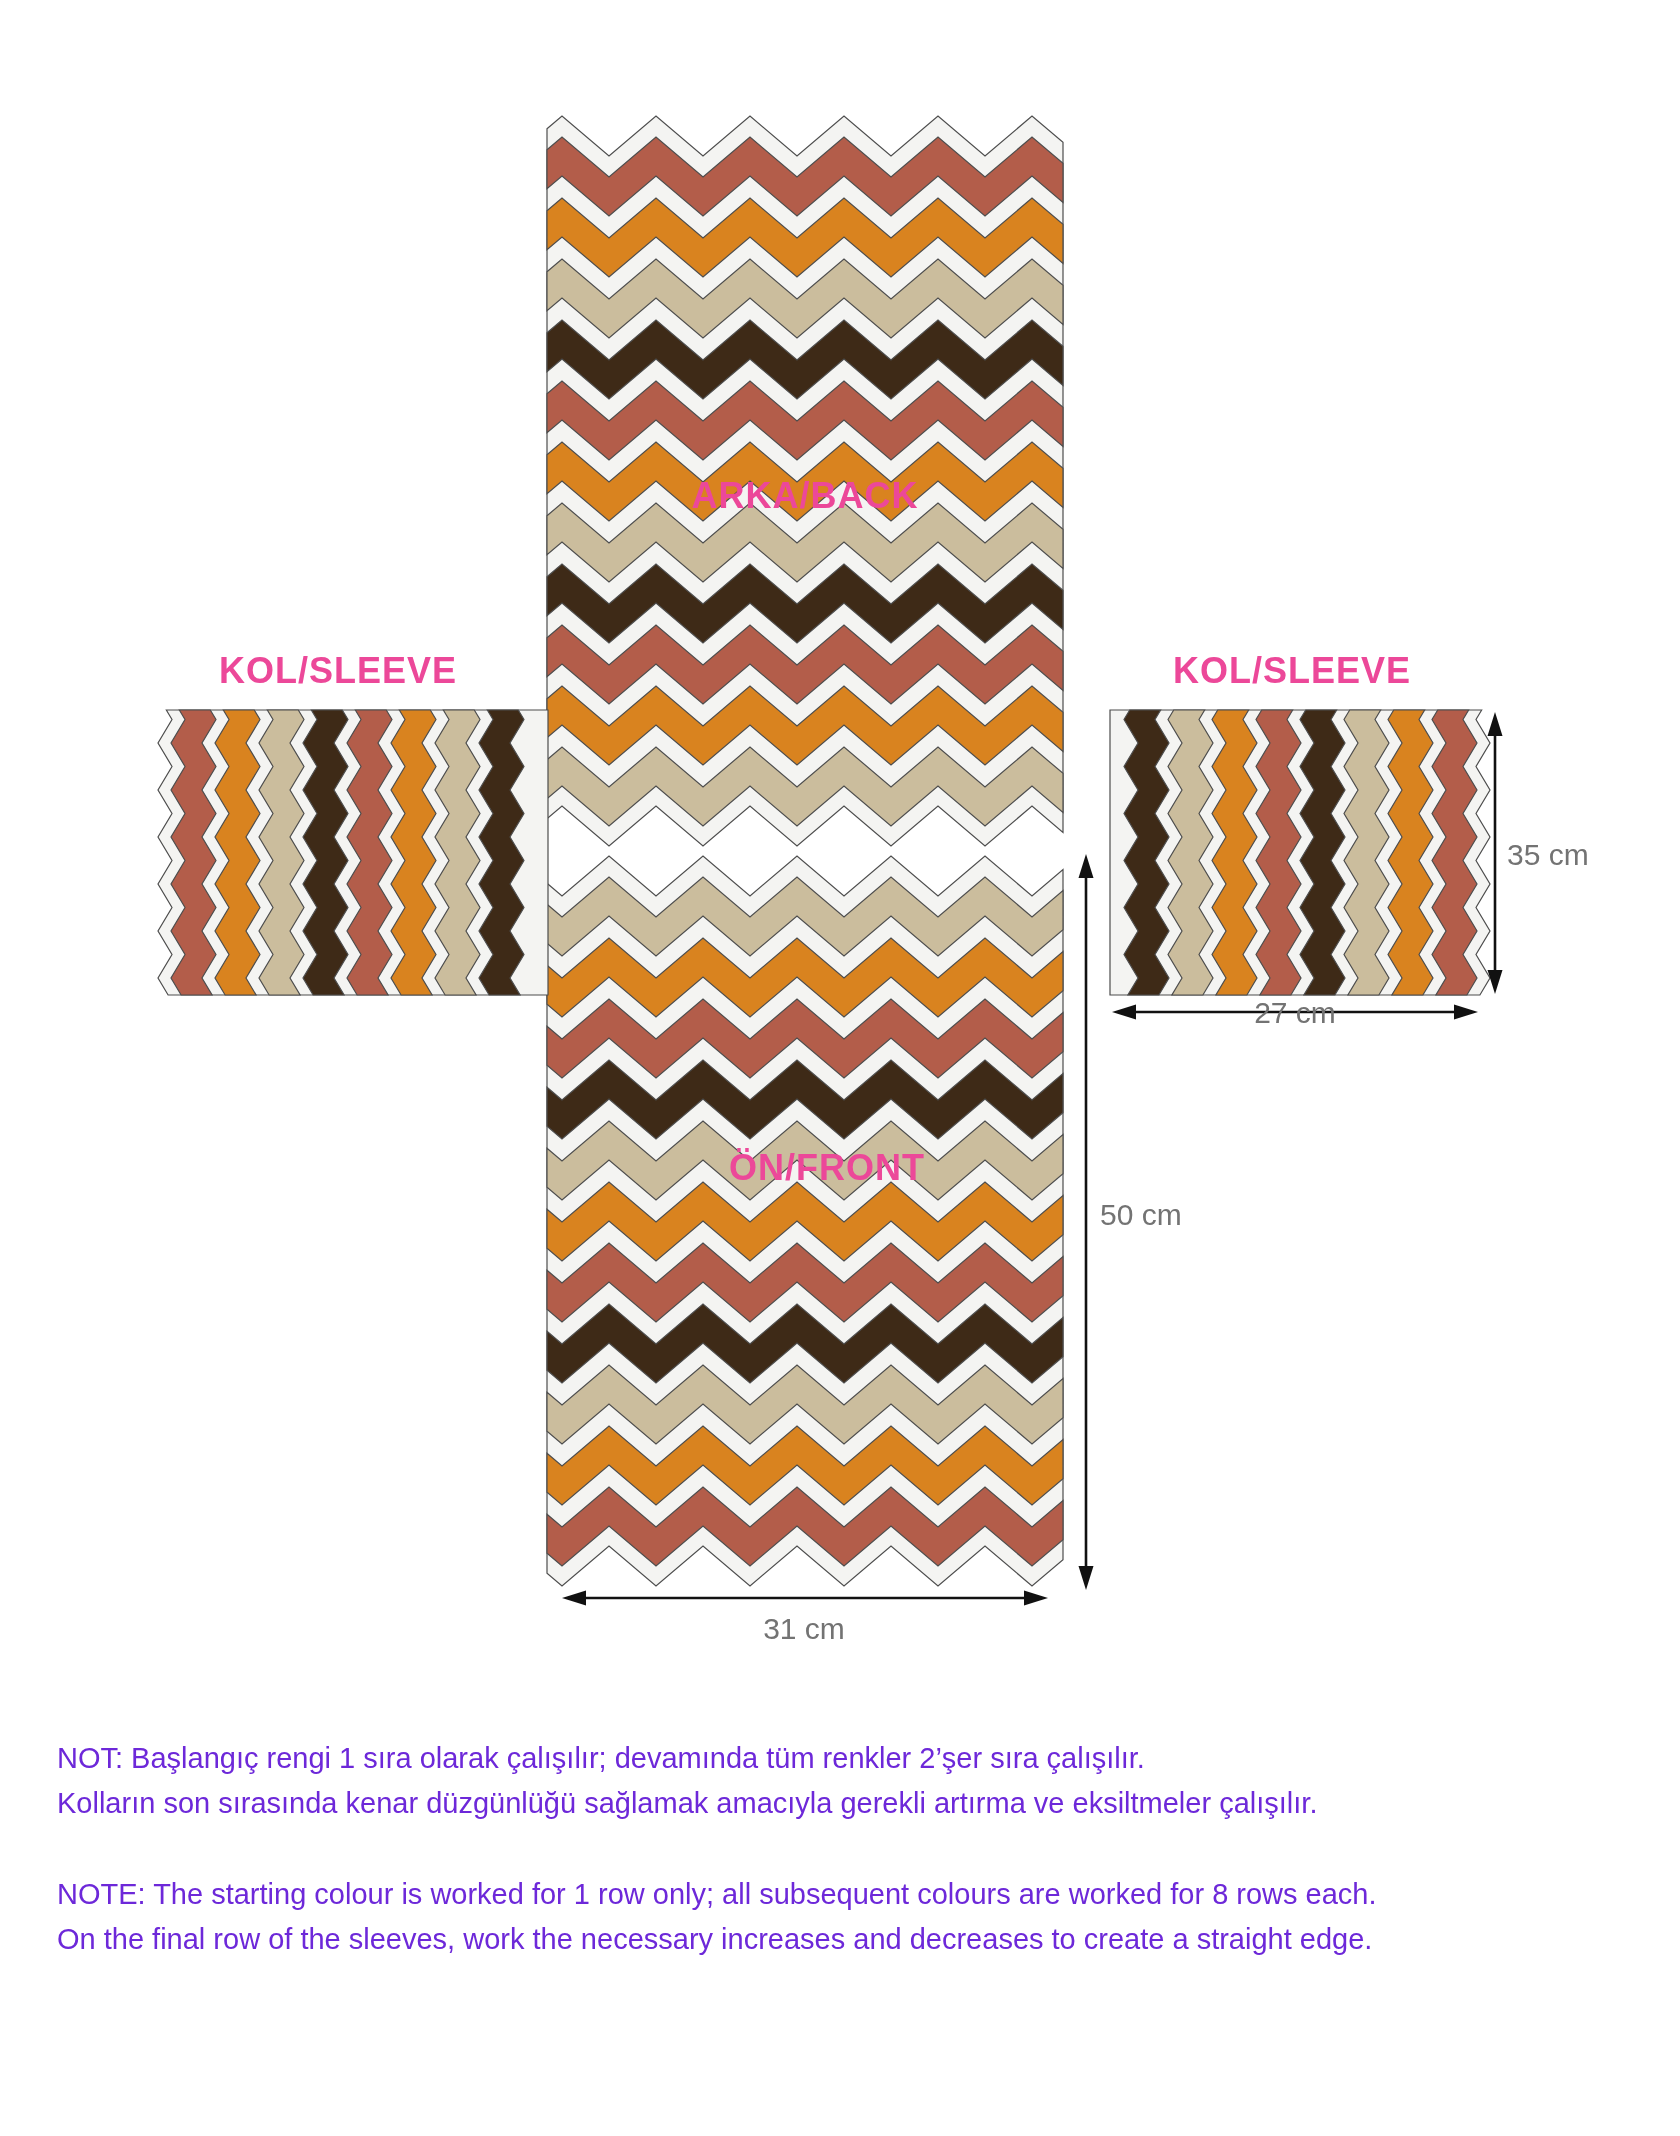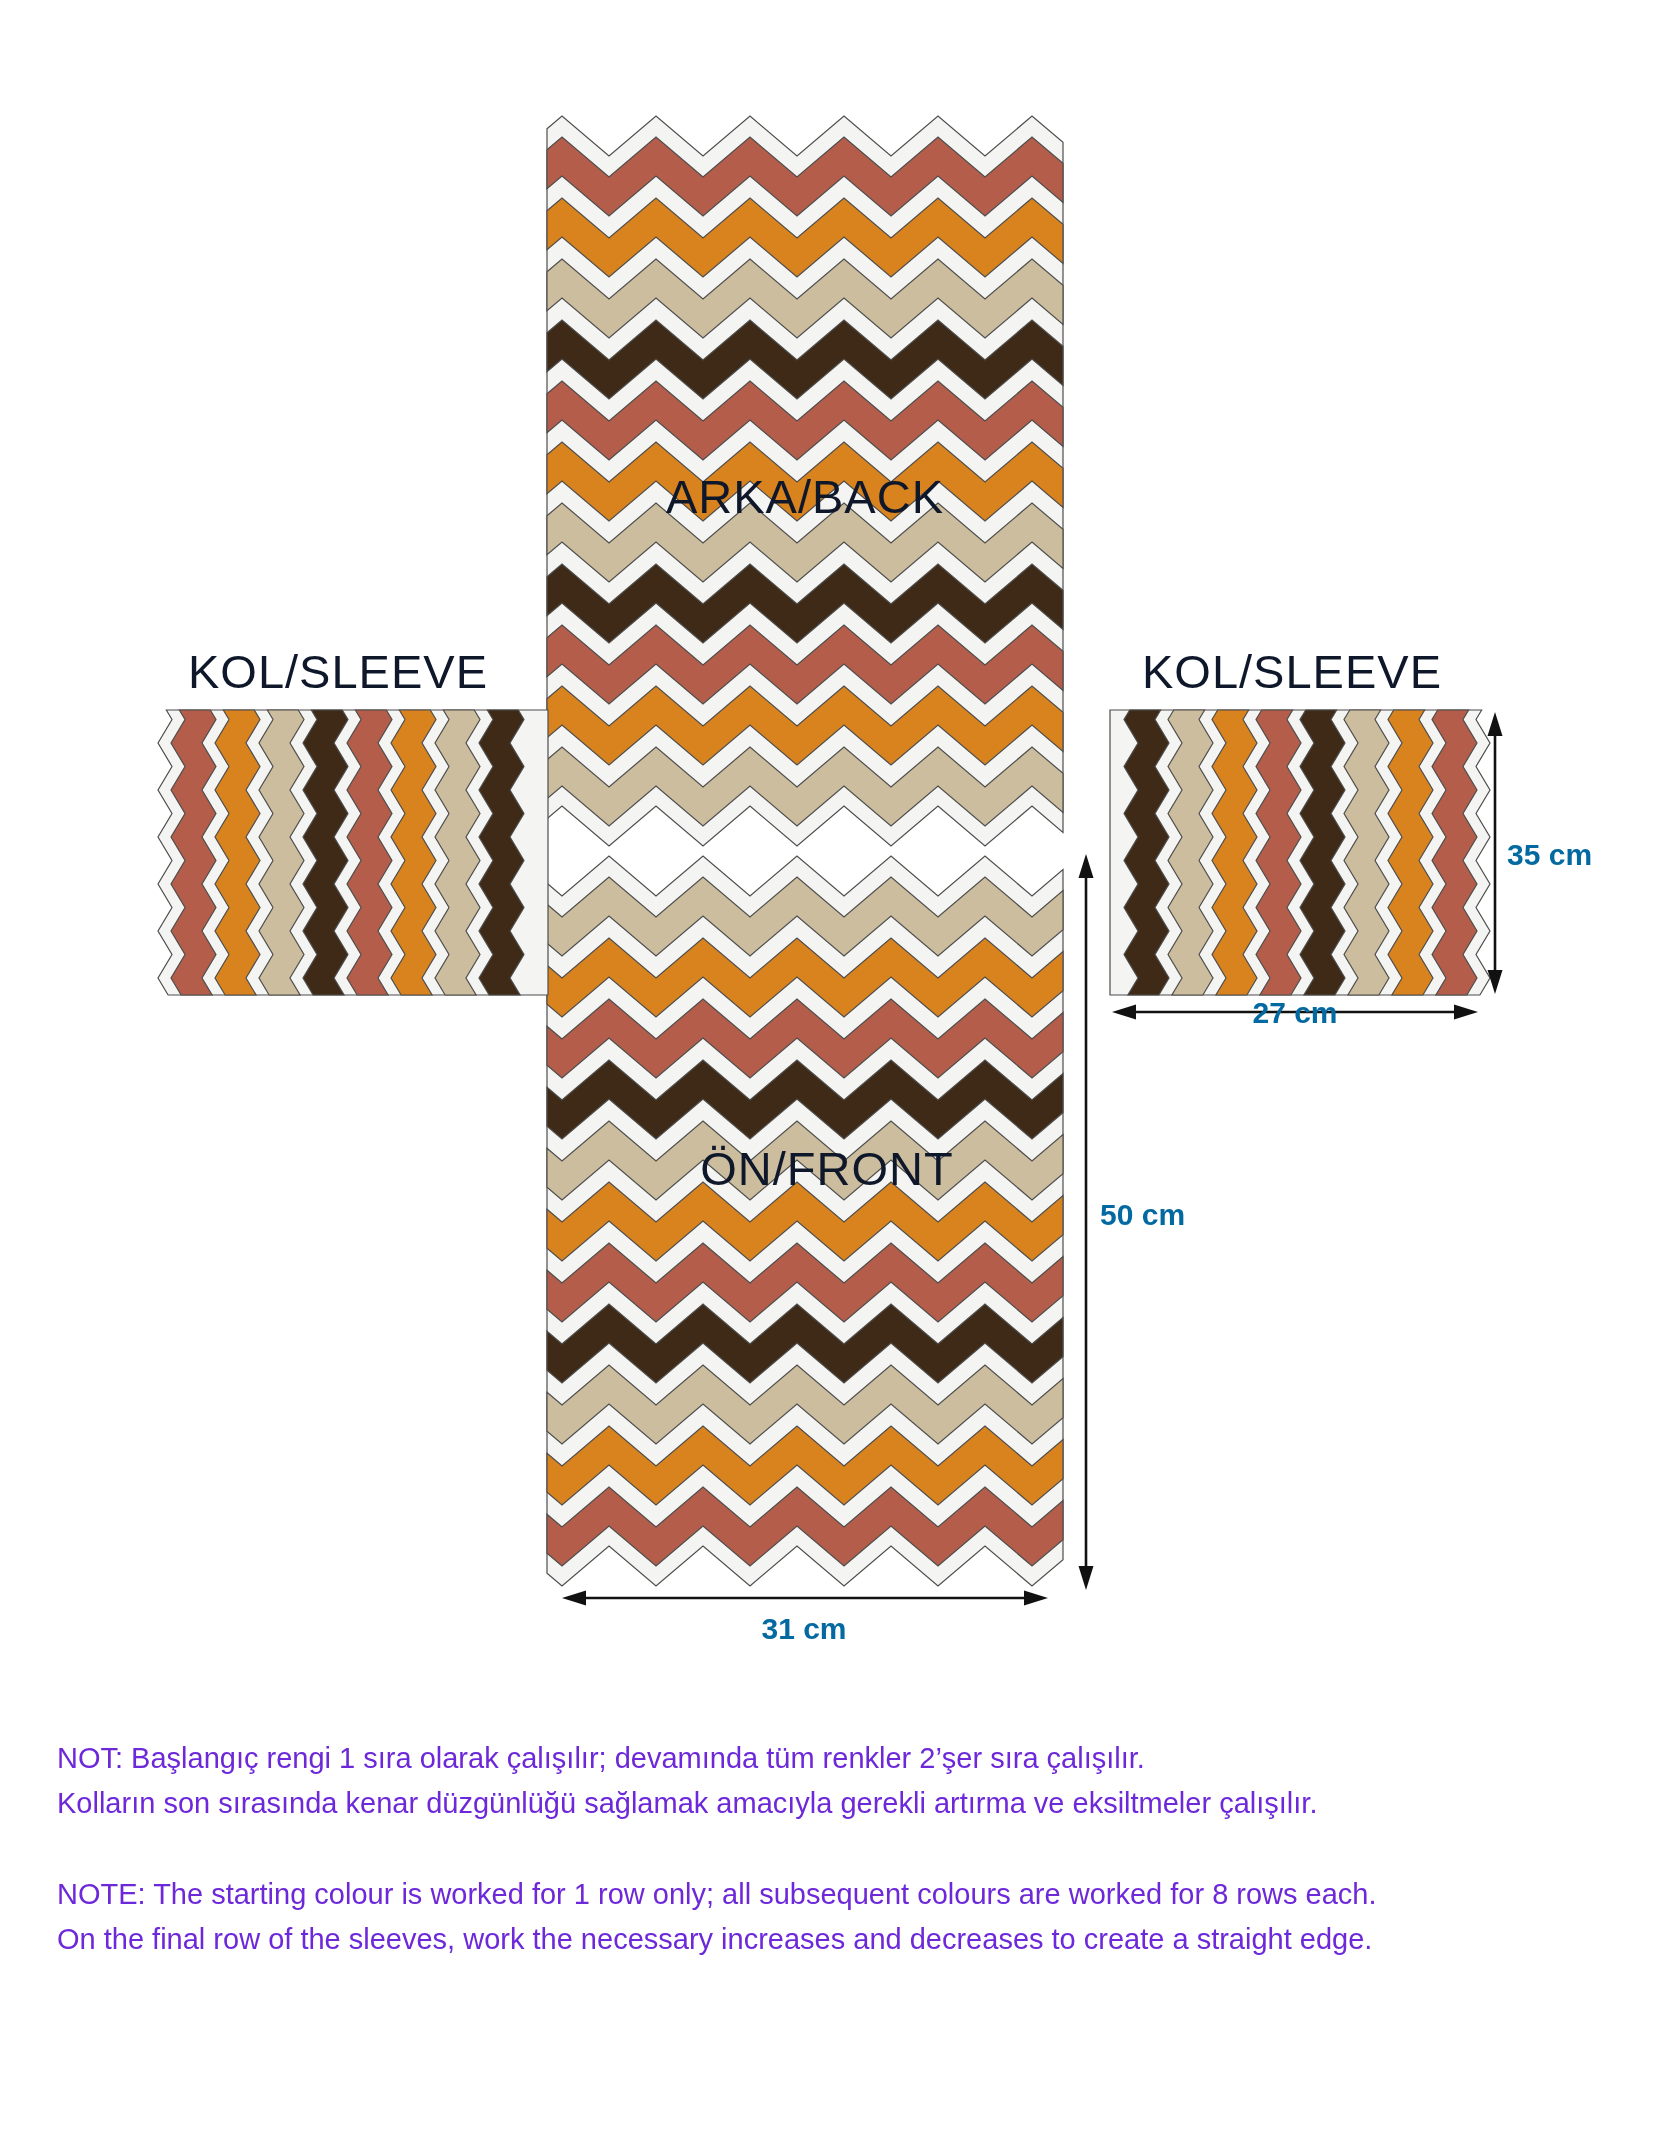--- a/index.html
+++ b/index.html
@@ -1,21 +1,21 @@
 <!DOCTYPE html>
 <html><head>
 <meta charset="utf-8">
 <style>
   html,body{margin:0;padding:0;background:#ffffff;}
   body{width:1680px;height:2136px;position:relative;font-family:"Liberation Sans",sans-serif;}
   .canvas{position:absolute;inset:0;overflow:hidden;}
   .panel-svg{position:absolute;overflow:visible;}
-  .panel-label{position:absolute;transform:translate(-50%,-50%);font-weight:normal;
-    font-size:47px;letter-spacing:1px;color:#0f172a;white-space:nowrap;z-index:5;}
-  .dim-label{position:absolute;font-size:30px;color:#0369a1;white-space:nowrap;z-index:5;font-weight:bold;}
+  .panel-label{position:absolute;transform:translate(-50%,-50%);font-weight:bold;
+    font-size:36px;letter-spacing:1px;color:#ec4899;white-space:nowrap;z-index:5;}
+  .dim-label{position:absolute;font-size:30px;color:#737373;white-space:nowrap;z-index:5;}
   .dim-label.center{transform:translateX(-50%);}
   .note{position:absolute;font-size:29px;line-height:45px;color:#6d28d9;white-space:nowrap;}
   #arrow-layer{position:absolute;left:0;top:0;z-index:4;}
 </style>
 </head>
 <body>
 
 <div class="canvas">
 
   <div class="panel-label" style="left:805px;top:496px;">ARKA/BACK</div>

